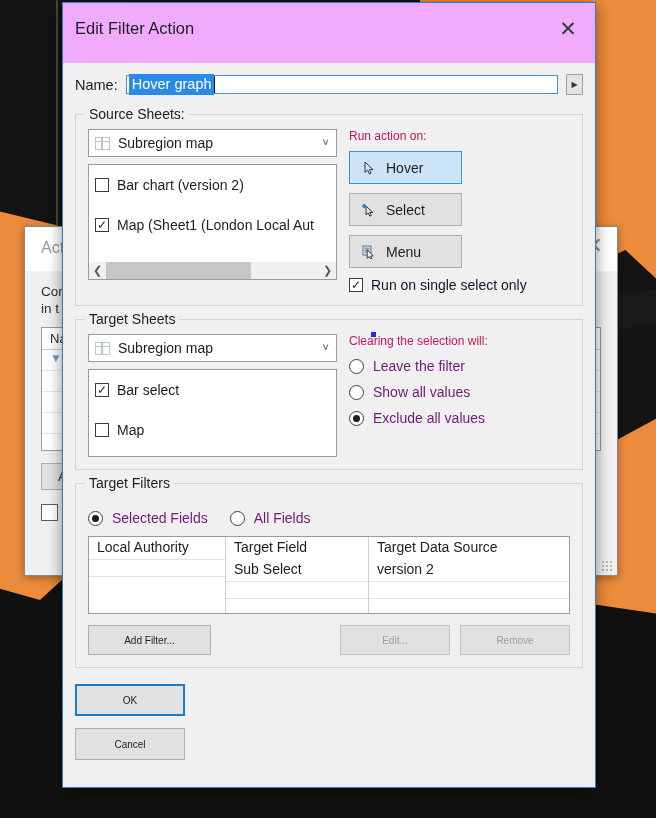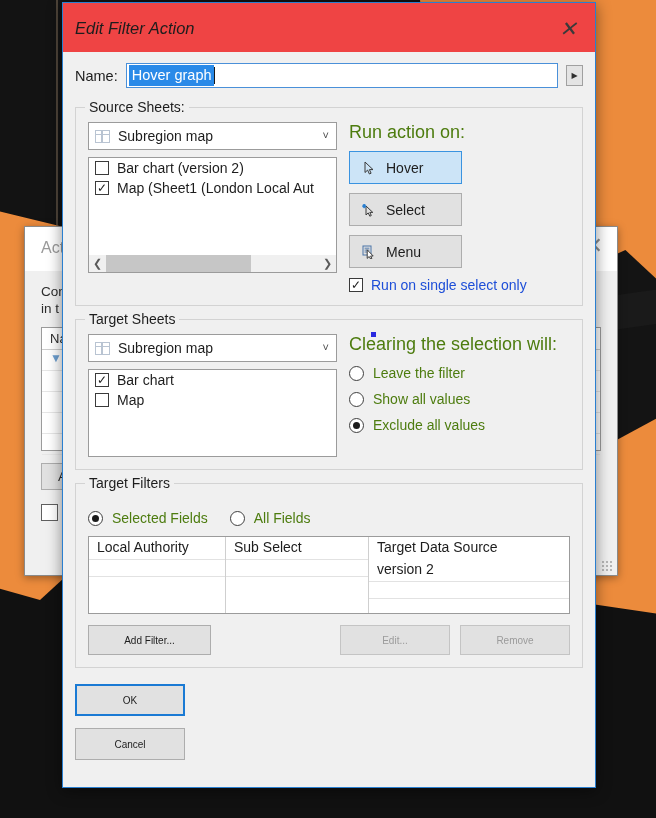--- a/index.html
+++ b/index.html
@@ -90,40 +90,39 @@
 
   
   #edit-filter-dialog {
     position: absolute; left: 62px; top: 2px; width: 534px; height: 786px;
     background: #f0f0f0;
     border: 1px solid #2a7fd0;
     box-sizing: border-box;
     box-shadow: 0 3px 14px rgba(0,0,0,.45);
   }
   .titlebar {
-    height: 49px; background: #ef4444; position: relative;
+    height: 60px; background: #f0abfc; position: relative;
     border-bottom: 0;
-    font-style: italic;
   }
   .title-text {
     position: absolute; left: 12px; top: 16px;
     font-size: 16.5px; color: #1d1d1d;
   }
   .title-close {
     position: absolute; right: 10px; top: 11px;
     width: 34px; height: 30px; line-height: 30px; text-align: center;
     font-size: 21px; color: #3a3a3a; cursor: pointer;
   }
   .dlg-body { padding: 0 12px 10px 12px; }
 
   
   .name-row { display: flex; align-items: center; gap: 8px; padding: 11px 0 6px 0; }
   .name-label { font-size: 14.5px; color: #1d1d1d; }
   .name-input {
-    flex: 1; height: 25px; background: #ffffff;
+    flex: 1; height: 19px; background: #ffffff;
     border: 1px solid #4a90d9; position: relative; display: flex; align-items: center;
     box-sizing: border-box;
   }
   .name-sel {
     background: #2a8ae8; color: #ffffff; font-size: 14.5px;
     padding: 1px 2px 2px 3px; margin-left: 2px; line-height: 18px;
   }
   .name-caret { width: 1px; height: 17px; background: #1a1a1a; }
   .name-dropdown-btn {
     width: 17px; height: 21px; background: #e4e4e4; border: 1px solid #a0a0a0;
@@ -168,21 +167,21 @@
 
   
   .listbox {
     margin-top: 7px; background: #ffffff; border: 1px solid #9b9b9b;
     box-sizing: border-box; position: relative; overflow: hidden;
   }
   .lb-src { height: 116px; }
   .lb-tgt { height: 88px; }
   .lb-item {
     display: flex; align-items: center; gap: 8px;
-    padding: 2px 6px; font-size: 14px; color: #1d1d1d; white-space: nowrap;
+    padding: 12px 6px; font-size: 14px; color: #1d1d1d; white-space: nowrap;
   }
   .chk {
     width: 14px; height: 14px; min-width: 14px; background: #ffffff;
     border: 1px solid #3a3a3a; box-sizing: border-box;
     display: flex; align-items: center; justify-content: center;
     font-size: 11px; color: #1d1d1d; line-height: 1;
   }
   .chk.checked::after { content: "\2713"; font-size: 12px; }
 
   
@@ -194,35 +193,35 @@
     width: 17px; height: 17px; display: flex; align-items: center; justify-content: center;
     font-size: 11px; color: #5a5a5a;
   }
   .hs-track { flex: 1; height: 17px; background: #f0f0f0; position: relative; }
   .hs-thumb {
     position: absolute; left: 0; top: 0; height: 17px; width: 68%;
     background: #c6c6c6;
   }
 
   
-  .col-label { font-size: 18px; color: #4d7c0f; margin-bottom: 8px; }
+  .col-label { font-size: 12px; color: #be185d; margin-bottom: 8px; }
   .action-btn {
     height: 33px; width: 113px; background: #e1e1e1; border: 1px solid #adadad;
     display: flex; align-items: center; box-sizing: border-box;
     font-size: 14px; color: #1d1d1d; margin-bottom: 9px; padding-left: 8px;
   }
   .action-btn.selected { background: #cce4f7; border: 1px solid #3a93e0; }
   .action-btn .glyph { width: 22px; display: flex; justify-content: center; }
   .action-btn .lbl { margin-left: 6px; }
   .cursor-svg { display: block; }
 
-  .chk-row { display: flex; align-items: center; gap: 8px; font-size: 14px; color: #1d4ed8; }
-
-  
-  .radio-row { display: flex; align-items: center; gap: 9px; font-size: 14px; color: #4d7c0f; margin-top: 10px; }
+  .chk-row { display: flex; align-items: center; gap: 8px; font-size: 14px; color: #0f172a; }
+
+  
+  .radio-row { display: flex; align-items: center; gap: 9px; font-size: 14px; color: #701a75; margin-top: 10px; }
   .radio {
     width: 15px; height: 15px; min-width: 15px; border: 1px solid #3f3f3f; border-radius: 50%;
     background: #fff; box-sizing: border-box; display: flex; align-items: center; justify-content: center;
   }
   .radio.on::after { content: ""; width: 7px; height: 7px; border-radius: 50%; background: #1c1c1c; }
 
   .blue-dot {
     position: absolute; left: 22px; top: -2px; width: 5px; height: 5px; background: #2a2ae0;
   }
 
@@ -395,21 +394,21 @@
 
         <div class="col-left">
           <div class="combo">
             <span class="sheet-icon"></span>
             <span>Subregion map</span>
             <span class="combo-arrow">˅</span>
           </div>
           <div class="listbox lb-tgt">
             <div class="lb-item">
               <span class="chk checked"></span>
-              <span>Bar chart</span>
+              <span>Bar select</span>
             </div>
             <div class="lb-item">
               <span class="chk"></span>
               <span>Map</span>
             </div>
           </div>
         </div>
 
         <div class="col-right" style="position:relative;">
           <div class="blue-dot"></div>
@@ -446,20 +445,21 @@
         </div>
       </div>
 
       <div class="tf-table">
         <div class="tf-col tf-c1">
           <div class="tf-cell">Local Authority</div>
           <div class="tf-cell empty"></div>
           <div class="tf-cell empty"></div>
         </div>
         <div class="tf-col tf-c2">
+          <div class="tf-cell">Target Field</div>
           <div class="tf-cell">Sub Select</div>
           <div class="tf-cell empty"></div>
           <div class="tf-cell empty"></div>
         </div>
         <div class="tf-col tf-c3">
           <div class="tf-cell">Target Data Source</div>
           <div class="tf-cell">version 2</div>
           <div class="tf-cell empty"></div>
           <div class="tf-cell empty"></div>
         </div>

